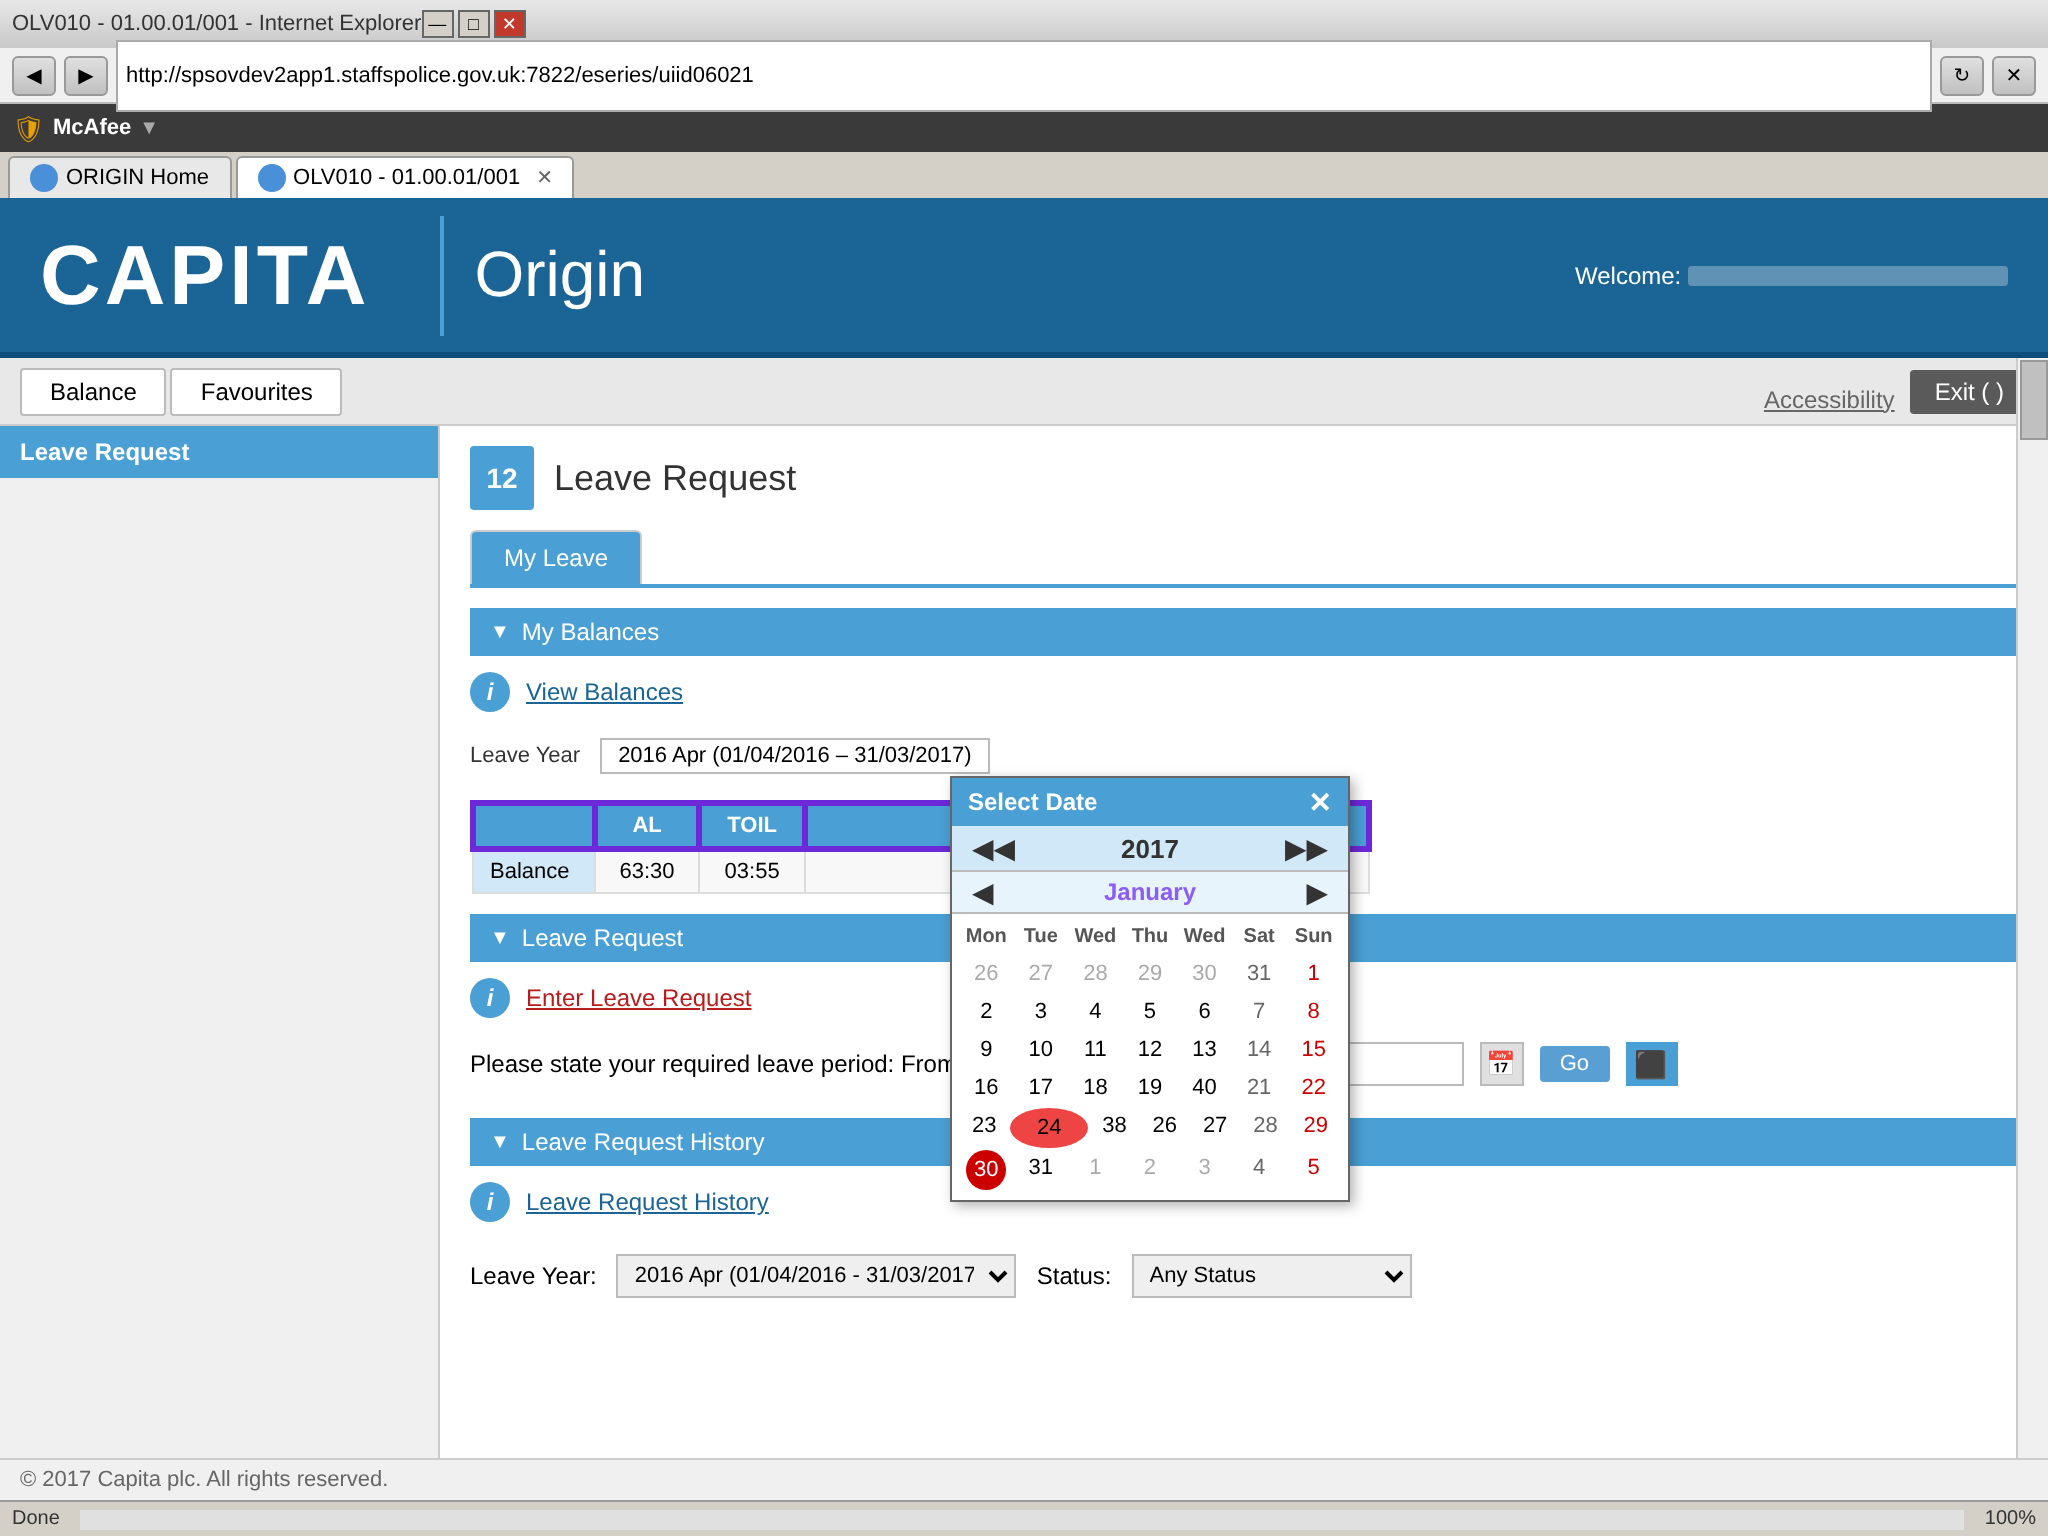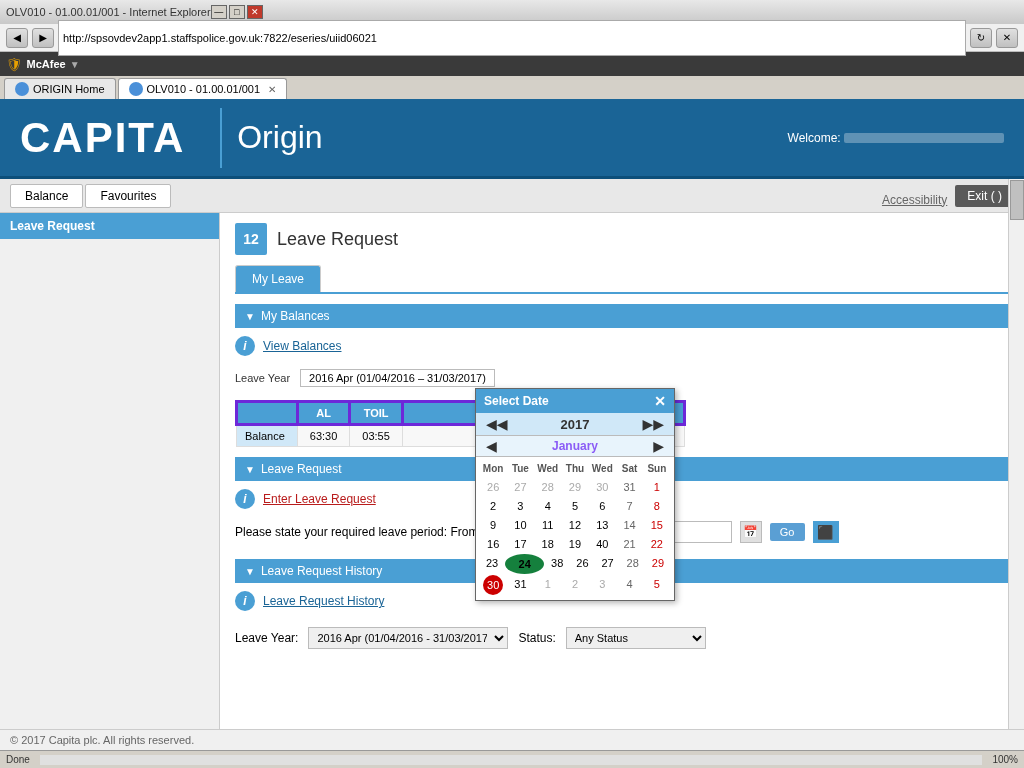--- a/index.html
+++ b/index.html
@@ -95,21 +95,21 @@
     .dp-nav-btn { cursor: pointer; font-size: 14px; color: #333; padding: 0 4px; }
     .dp-year { font-size: 13px; font-weight: bold; color: #333; }
     .datepicker-month-nav { display: flex; align-items: center; justify-content: space-between; padding: 2px 6px; background: #e8f4fc; border-bottom: 1px solid #bbb; }
     .dp-month { font-size: 12px; font-weight: bold; color: #8b5cf6; }
     .datepicker-grid { padding: 4px; }
     .dp-header-row { display: grid; grid-template-columns: repeat(7, 1fr); gap: 1px; margin-bottom: 2px; }
     .dp-header-cell { text-align: center; font-size: 10px; font-weight: bold; color: #555; padding: 2px 0; }
     .dp-row { display: grid; grid-template-columns: repeat(7, 1fr); gap: 1px; margin-bottom: 1px; }
     .dp-cell { text-align: center; font-size: 11px; padding: 3px 1px; cursor: pointer; border-radius: 2px; }
     .dp-cell.other-month { color: #aaa; }
-    .dp-cell.today { background: #15803d; font-weight: bold; border-radius: 50%; width: 39px; height: 20px; display: flex; align-items: center; justify-content: center; margin: auto; }
+    .dp-cell.today { background: #ef4444; font-weight: normal; border-radius: 50%; width: 39px; height: 20px; display: flex; align-items: center; justify-content: center; margin: auto; }
     .dp-cell.selected { background: #cc0000; color: white; border-radius: 50%; width: 20px; height: 20px; display: flex; align-items: center; justify-content: center; margin: auto; }
     .dp-cell.sat { color: #666; }
     .dp-cell.sun { color: #cc0000; }
 
     
     .app-footer { background: #f0f0f0; border-top: 1px solid #ccc; padding: 4px 10px; font-size: 11px; color: #666; position: fixed; bottom: 18px; left: 0; right: 0; }
     .browser-statusbar { background: #d4d0c8; border-top: 1px solid #999; padding: 2px 6px; font-size: 10px; color: #333; display: flex; justify-content: space-between; position: fixed; bottom: 0; left: 0; right: 0; height: 18px; align-items: center; }
     .statusbar-scroll { height: 10px; background: #e0e0e0; flex: 1; margin: 0 10px; }
 
     .row-with-info { display: flex; align-items: center; gap: 8px; }

